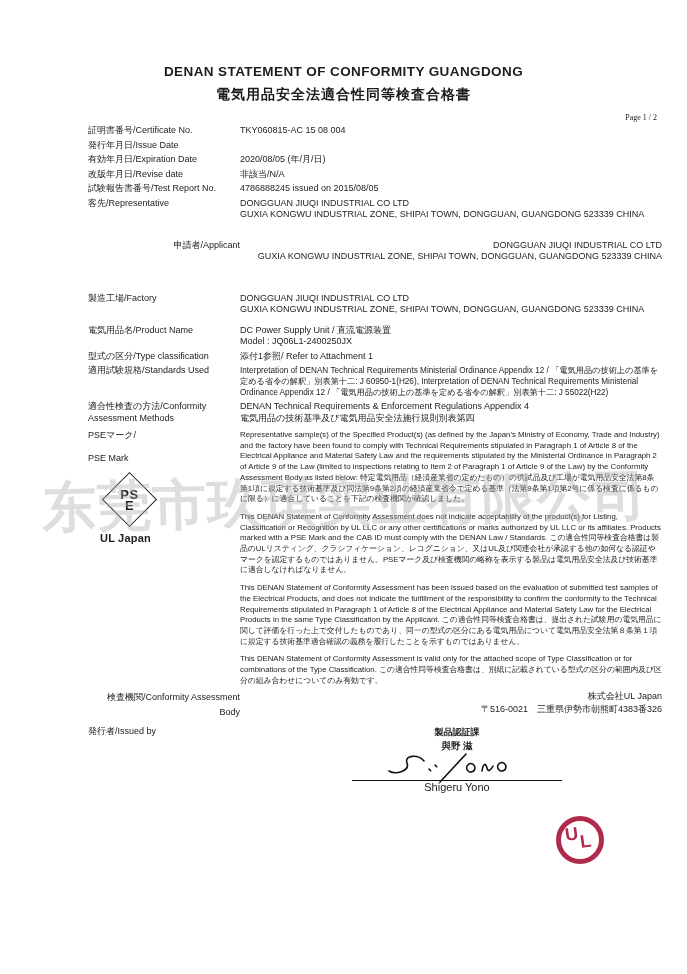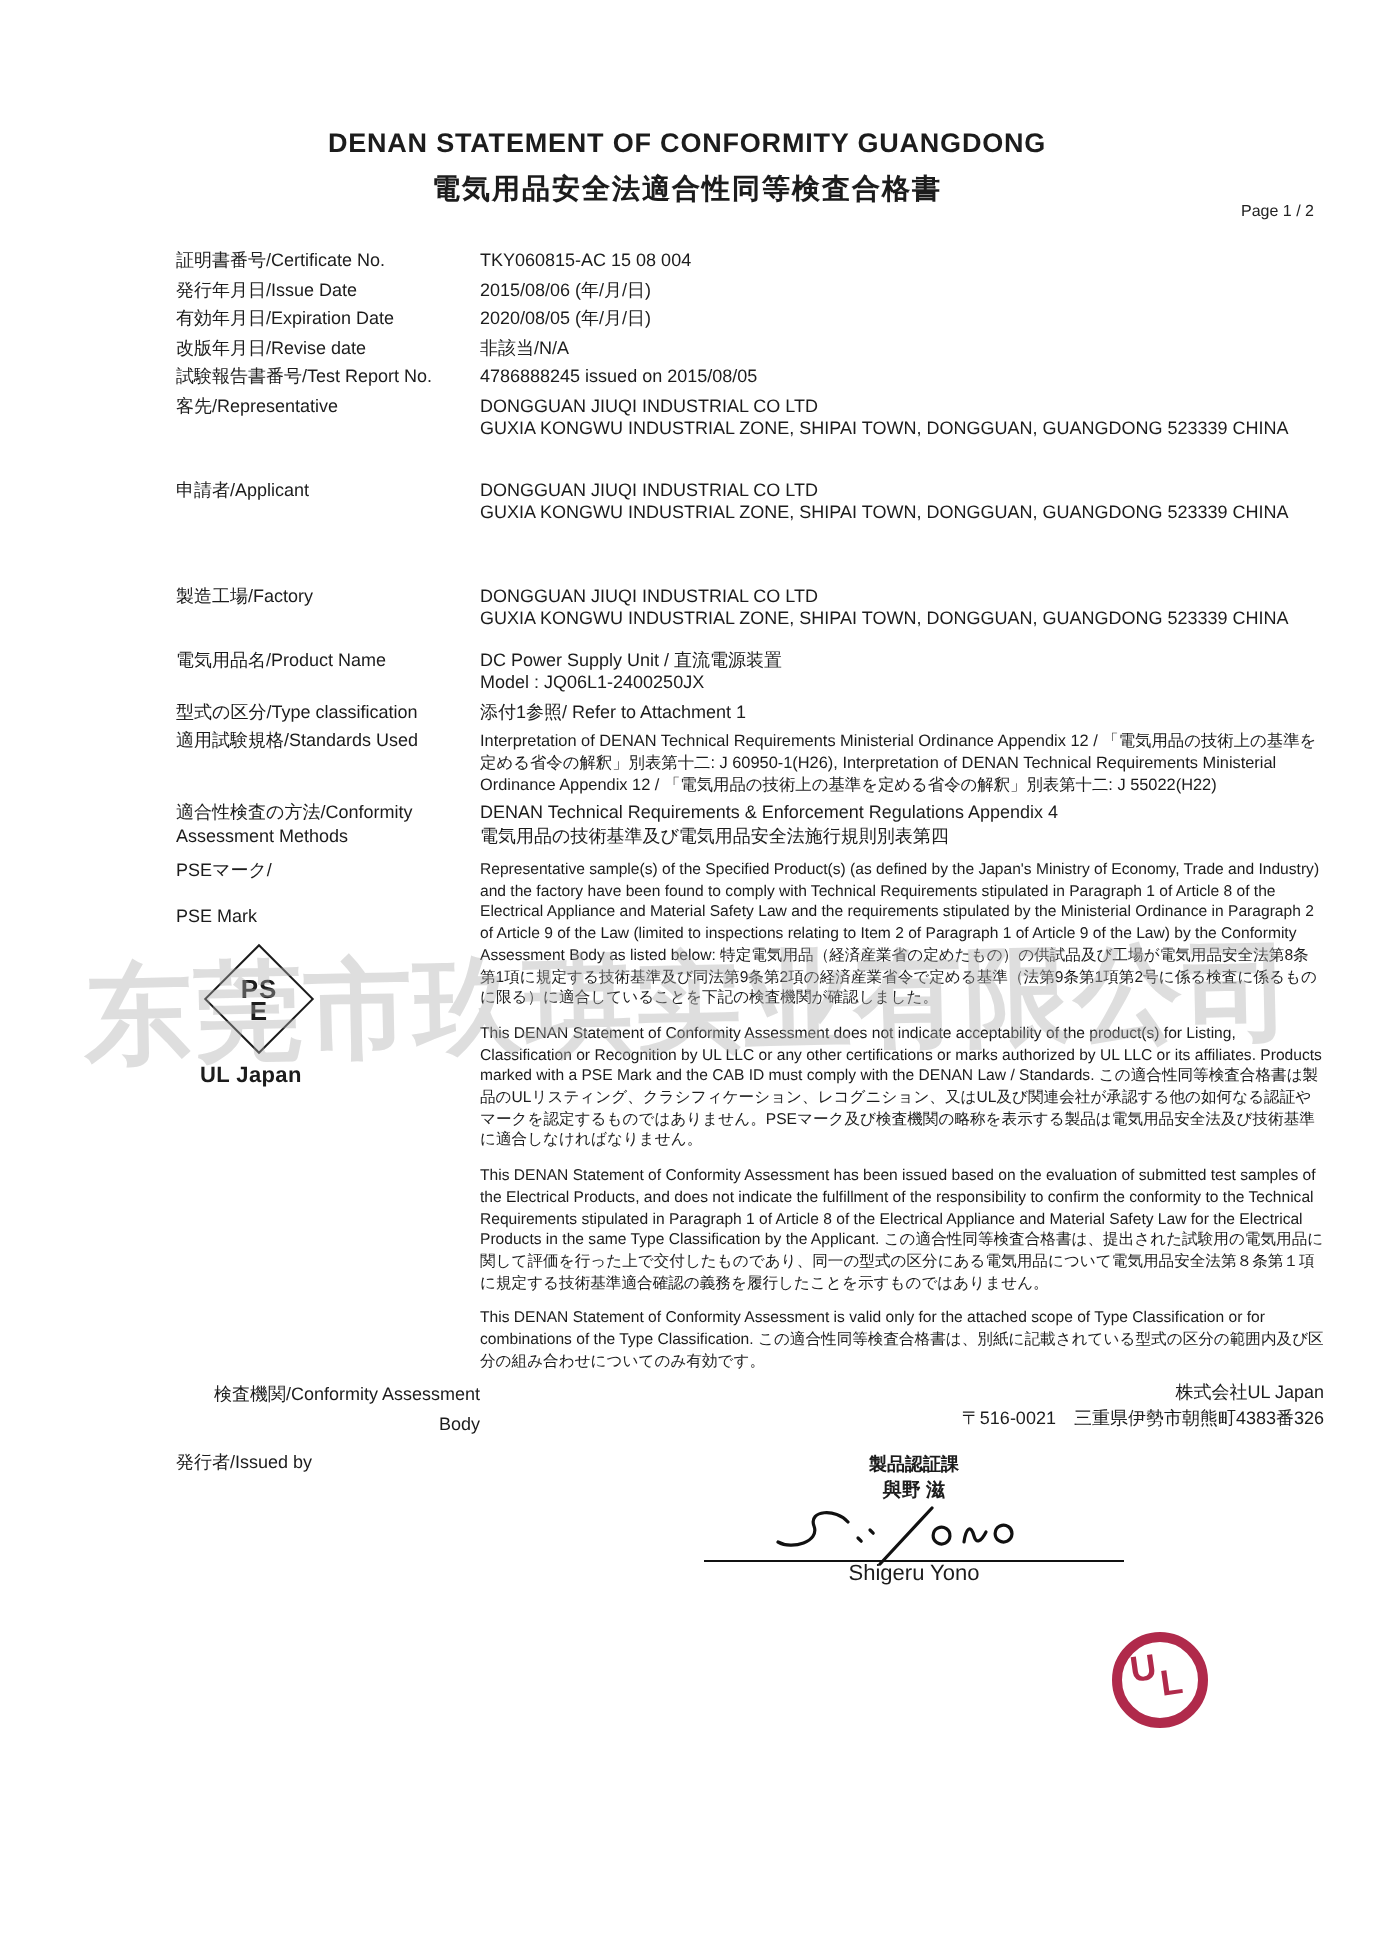--- a/index.html
+++ b/index.html
@@ -10,30 +10,30 @@
   }
   .doc-title {
     position:absolute; top:64px; left:0; width:100%; text-align:center;
     font-size:13.5px; font-weight:bold; letter-spacing:0.4px;
   }
   .doc-subtitle {
     position:absolute; top:86px; left:0; width:100%; text-align:center;
     font-size:14px; font-weight:bold; letter-spacing:1px;
   }
   .page-indicator {
-    position:absolute; top:101px; right:30px; font-size:8px; color:#222;
+    position:absolute; top:113px; right:30px; font-size:8px; color:#222;font-family:Liberation Serif, serif;
   }
   .content { position:absolute; top:125px; left:88px; width:574px; }
   .row { display:flex; align-items:flex-start; }
   .lbl { width:152px; flex:none; font-size:9px; line-height:11.5px; }
   .val { flex:1; font-size:9px; line-height:11.5px; }
   .line { line-height:11.5px; }
   .mb3 { margin-bottom:3px; }
   .gap19 { margin-bottom:19px; }
-  .gap30 { margin-bottom:30px; }
+  .gap30 { margin-bottom:30px;text-align:right; }
   .gap9  { margin-bottom:9px; }
   .para { font-size:7.8px; line-height:10.7px; margin:0 0 7px 0; text-align:left; }
   .pse-label-block .line { margin-bottom:11px; }
   .pse-diamond {
     width:37px; height:37px; border:1.7px solid #1c1c1c; transform:rotate(45deg);
     margin:16px 0 0 22px;
   }
   .pse-inner {
     width:100%; height:100%; transform:rotate(-45deg);
     display:flex; flex-direction:column; align-items:center; justify-content:center;
@@ -76,23 +76,20 @@
 
     <div class="row mb3">
       <div class="lbl">証明書番号/Certificate No.</div>
       <div class="val">
           <div class="line">TKY060815-AC 15 08 004</div>
         </div>
     </div>
 
     <div class="row mb3">
       <div class="lbl">発行年月日/Issue Date</div>
-      <div class="val">
-          <div class="line">2015/08/06 (年/月/日)</div>
-        </div>
     </div>
 
     <div class="row mb3">
       <div class="lbl">有効年月日/Expiration Date</div>
       <div class="val">
           <div class="line">2020/08/05 (年/月/日)</div>
         </div>
     </div>
 
     <div class="row mb3">

